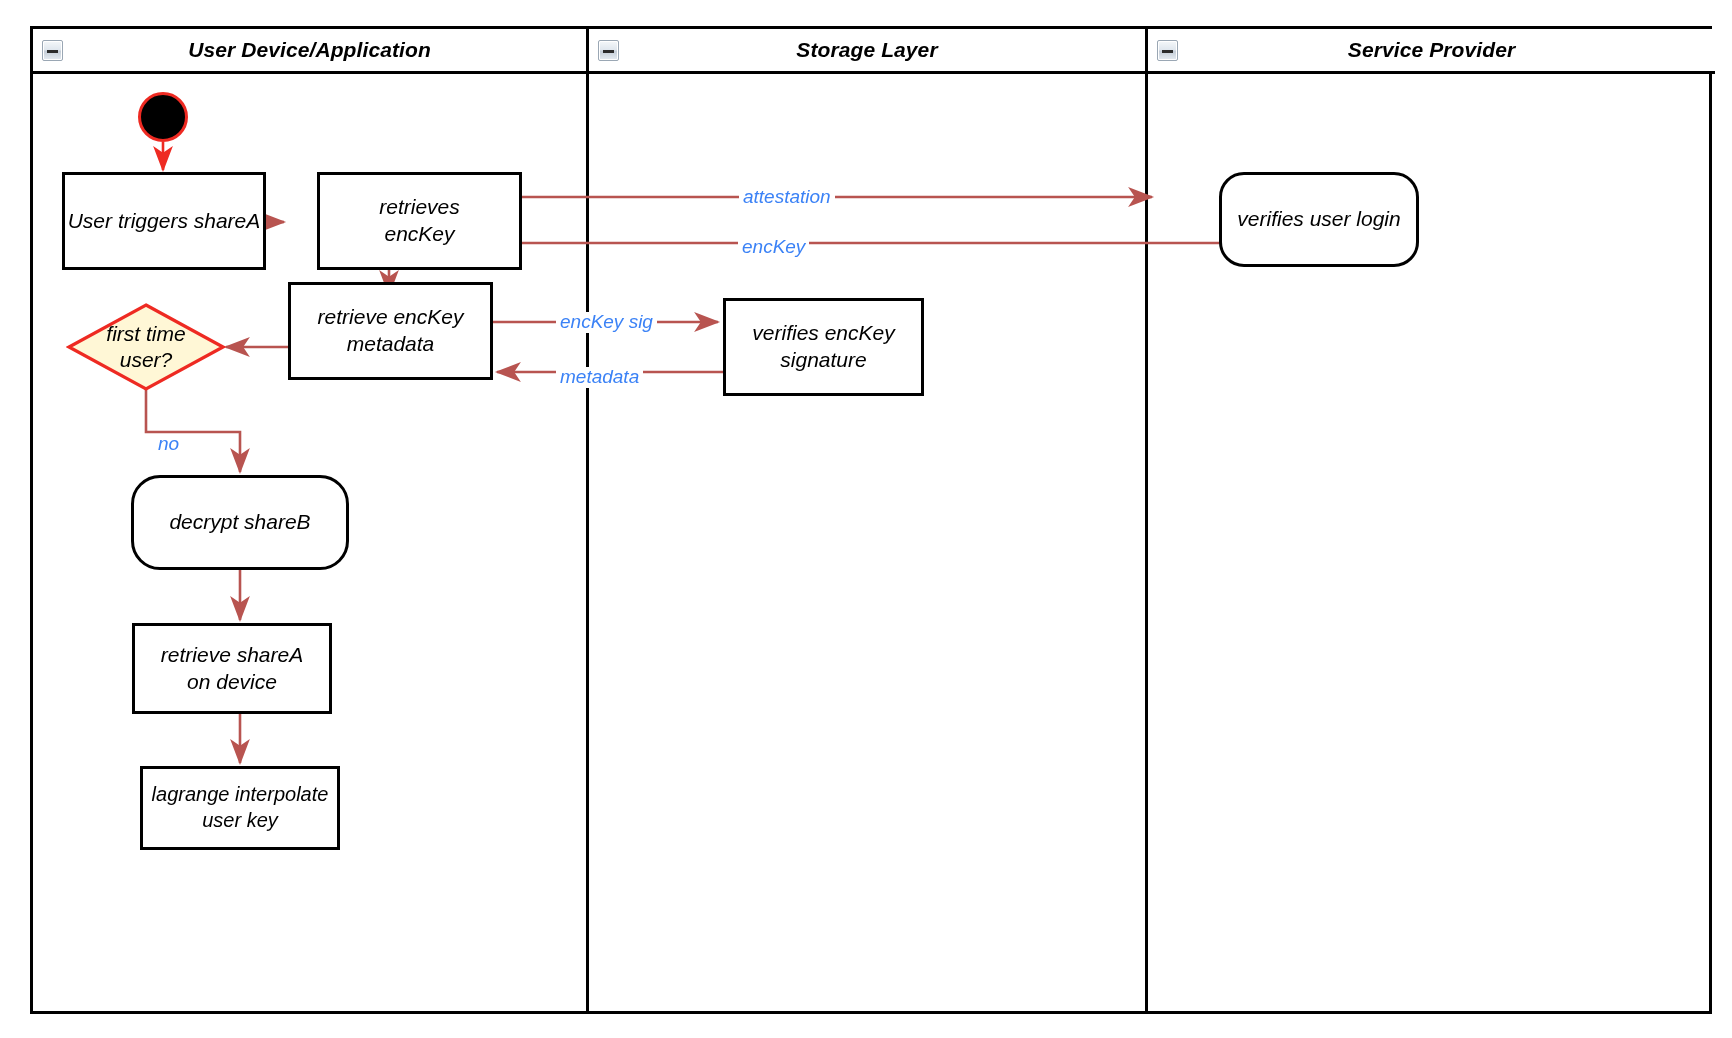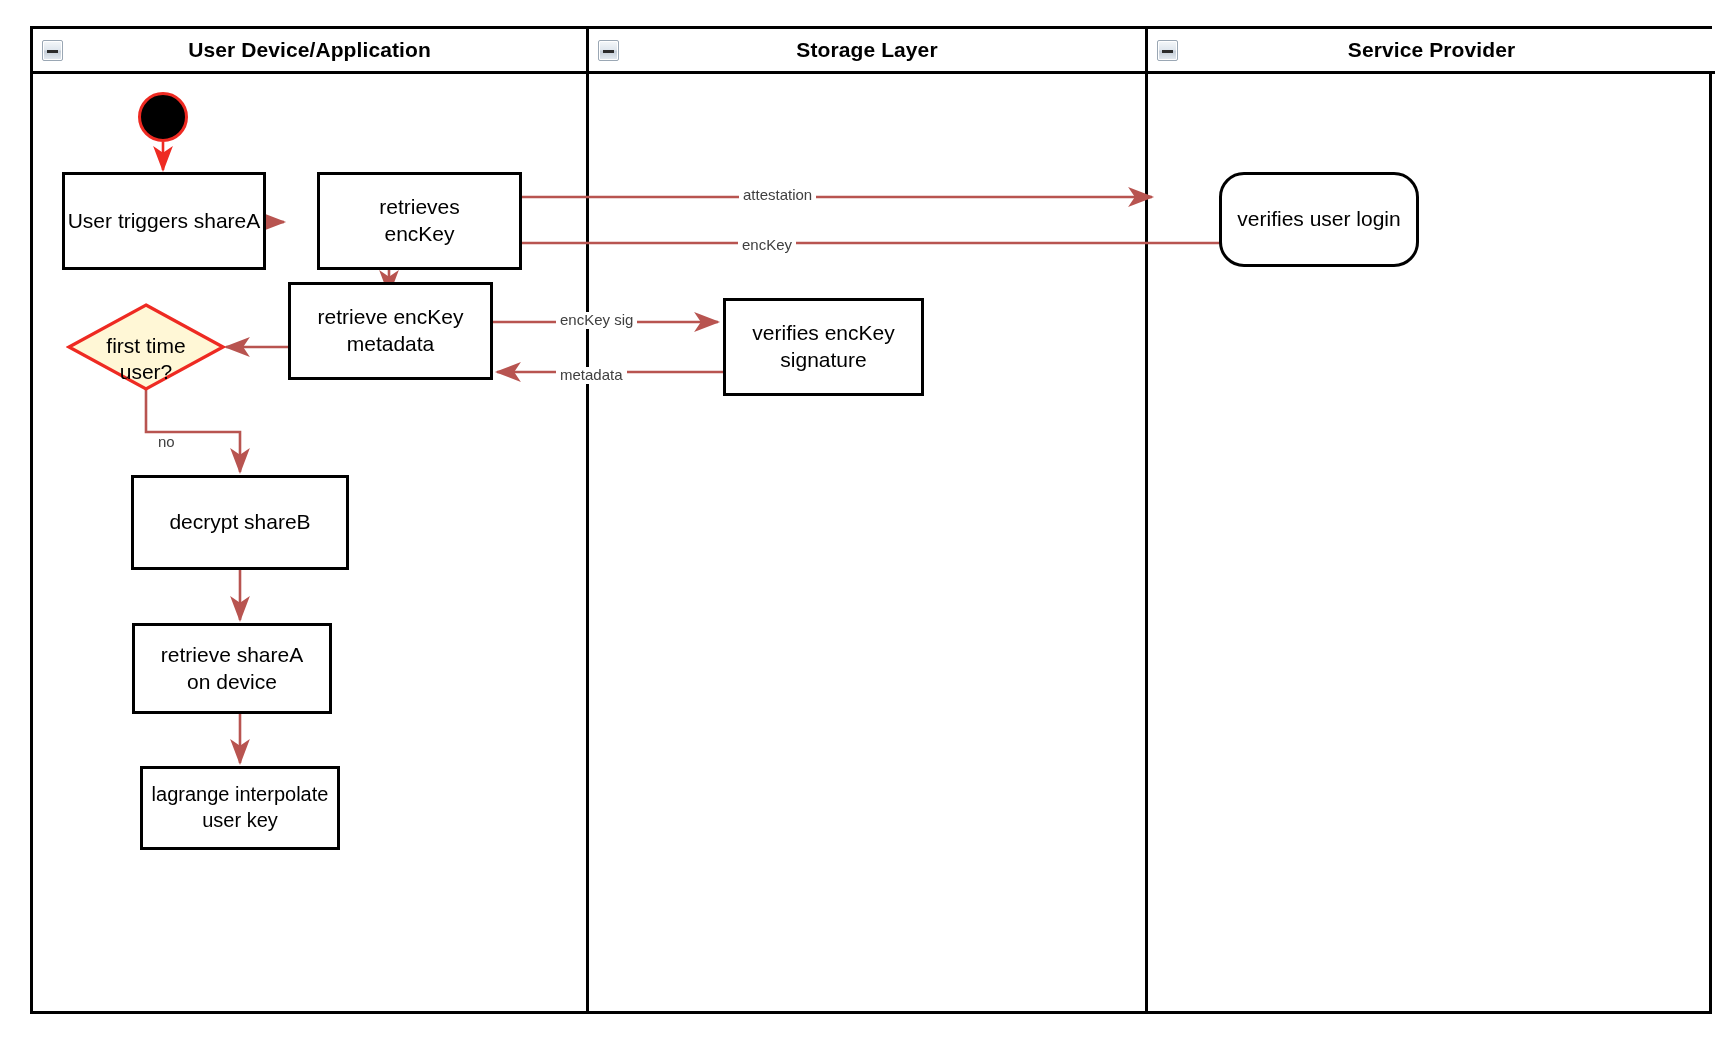--- a/index.html
+++ b/index.html
@@ -15,20 +15,21 @@
     overflow: hidden;
     position: relative;
   }
 
   #canvas {
     position: absolute;
     left: 0;
     top: 0;
     width: 1732px;
     height: 856px;
+    font-style: italic;
   }
 
   
   .pool {
     position: absolute;
     left: 30px;
     top: 26px;
     width: 1682px;
     height: 988px;
     border: 3px solid #000000;
@@ -121,38 +122,38 @@
   }
 
   
   .decision {
     position: absolute;
     box-sizing: border-box;
   }
   .decision .dtext {
     position: absolute;
     left: 0;
-    top: 12px;
+    top: 0;
     width: 100%;
     height: 100%;
     display: flex;
     align-items: center;
     justify-content: center;
     text-align: center;
     font-size: 21px;
     color: #000000;
     line-height: 1.25;
     white-space: pre-line;
   }
 
   
   .edge-label {
     position: absolute;
-    font-size: 15px;
-    color: #404040;
+    font-size: 19px;
+    color: #3b82f6;
     background: #ffffff;
     padding: 0 4px;
     white-space: nowrap;
     line-height: 1.1;
   }
 
   svg.edges {
     position: absolute;
     left: 0;
     top: 0;
@@ -256,21 +257,21 @@
 metadata</div>
 
   <div class="decision" style="left:66px; top:302px; width:160px; height:90px;">
     <svg width="160" height="90" viewBox="0 0 160 90" style="position:absolute;left:0;top:0;">
       <polygon points="80,3 157,45 80,87 3,45" fill="#fff7d6" stroke="#ee2a22" stroke-width="3.2" stroke-linejoin="miter"></polygon>
     </svg>
     <div class="dtext">first time
 user?</div>
   </div>
 
-  <div class="node" style="left:131px; top:475px; width:218px; height:95px;">decrypt shareB</div>
+  <div class="node" style="left:131px; top:475px; width:218px; height:95px;border-radius:29px;">decrypt shareB</div>
 
   <div class="node" style="left:132px; top:623px; width:200px; height:91px;">retrieve shareA
 on device</div>
 
   <div class="node" style="left:140px; top:766px; width:200px; height:84px; font-size:20px;">lagrange interpolate
 user key</div>
 
   <div class="node" style="left:723px; top:298px; width:201px; height:98px;">verifies encKey
 signature</div>
 

